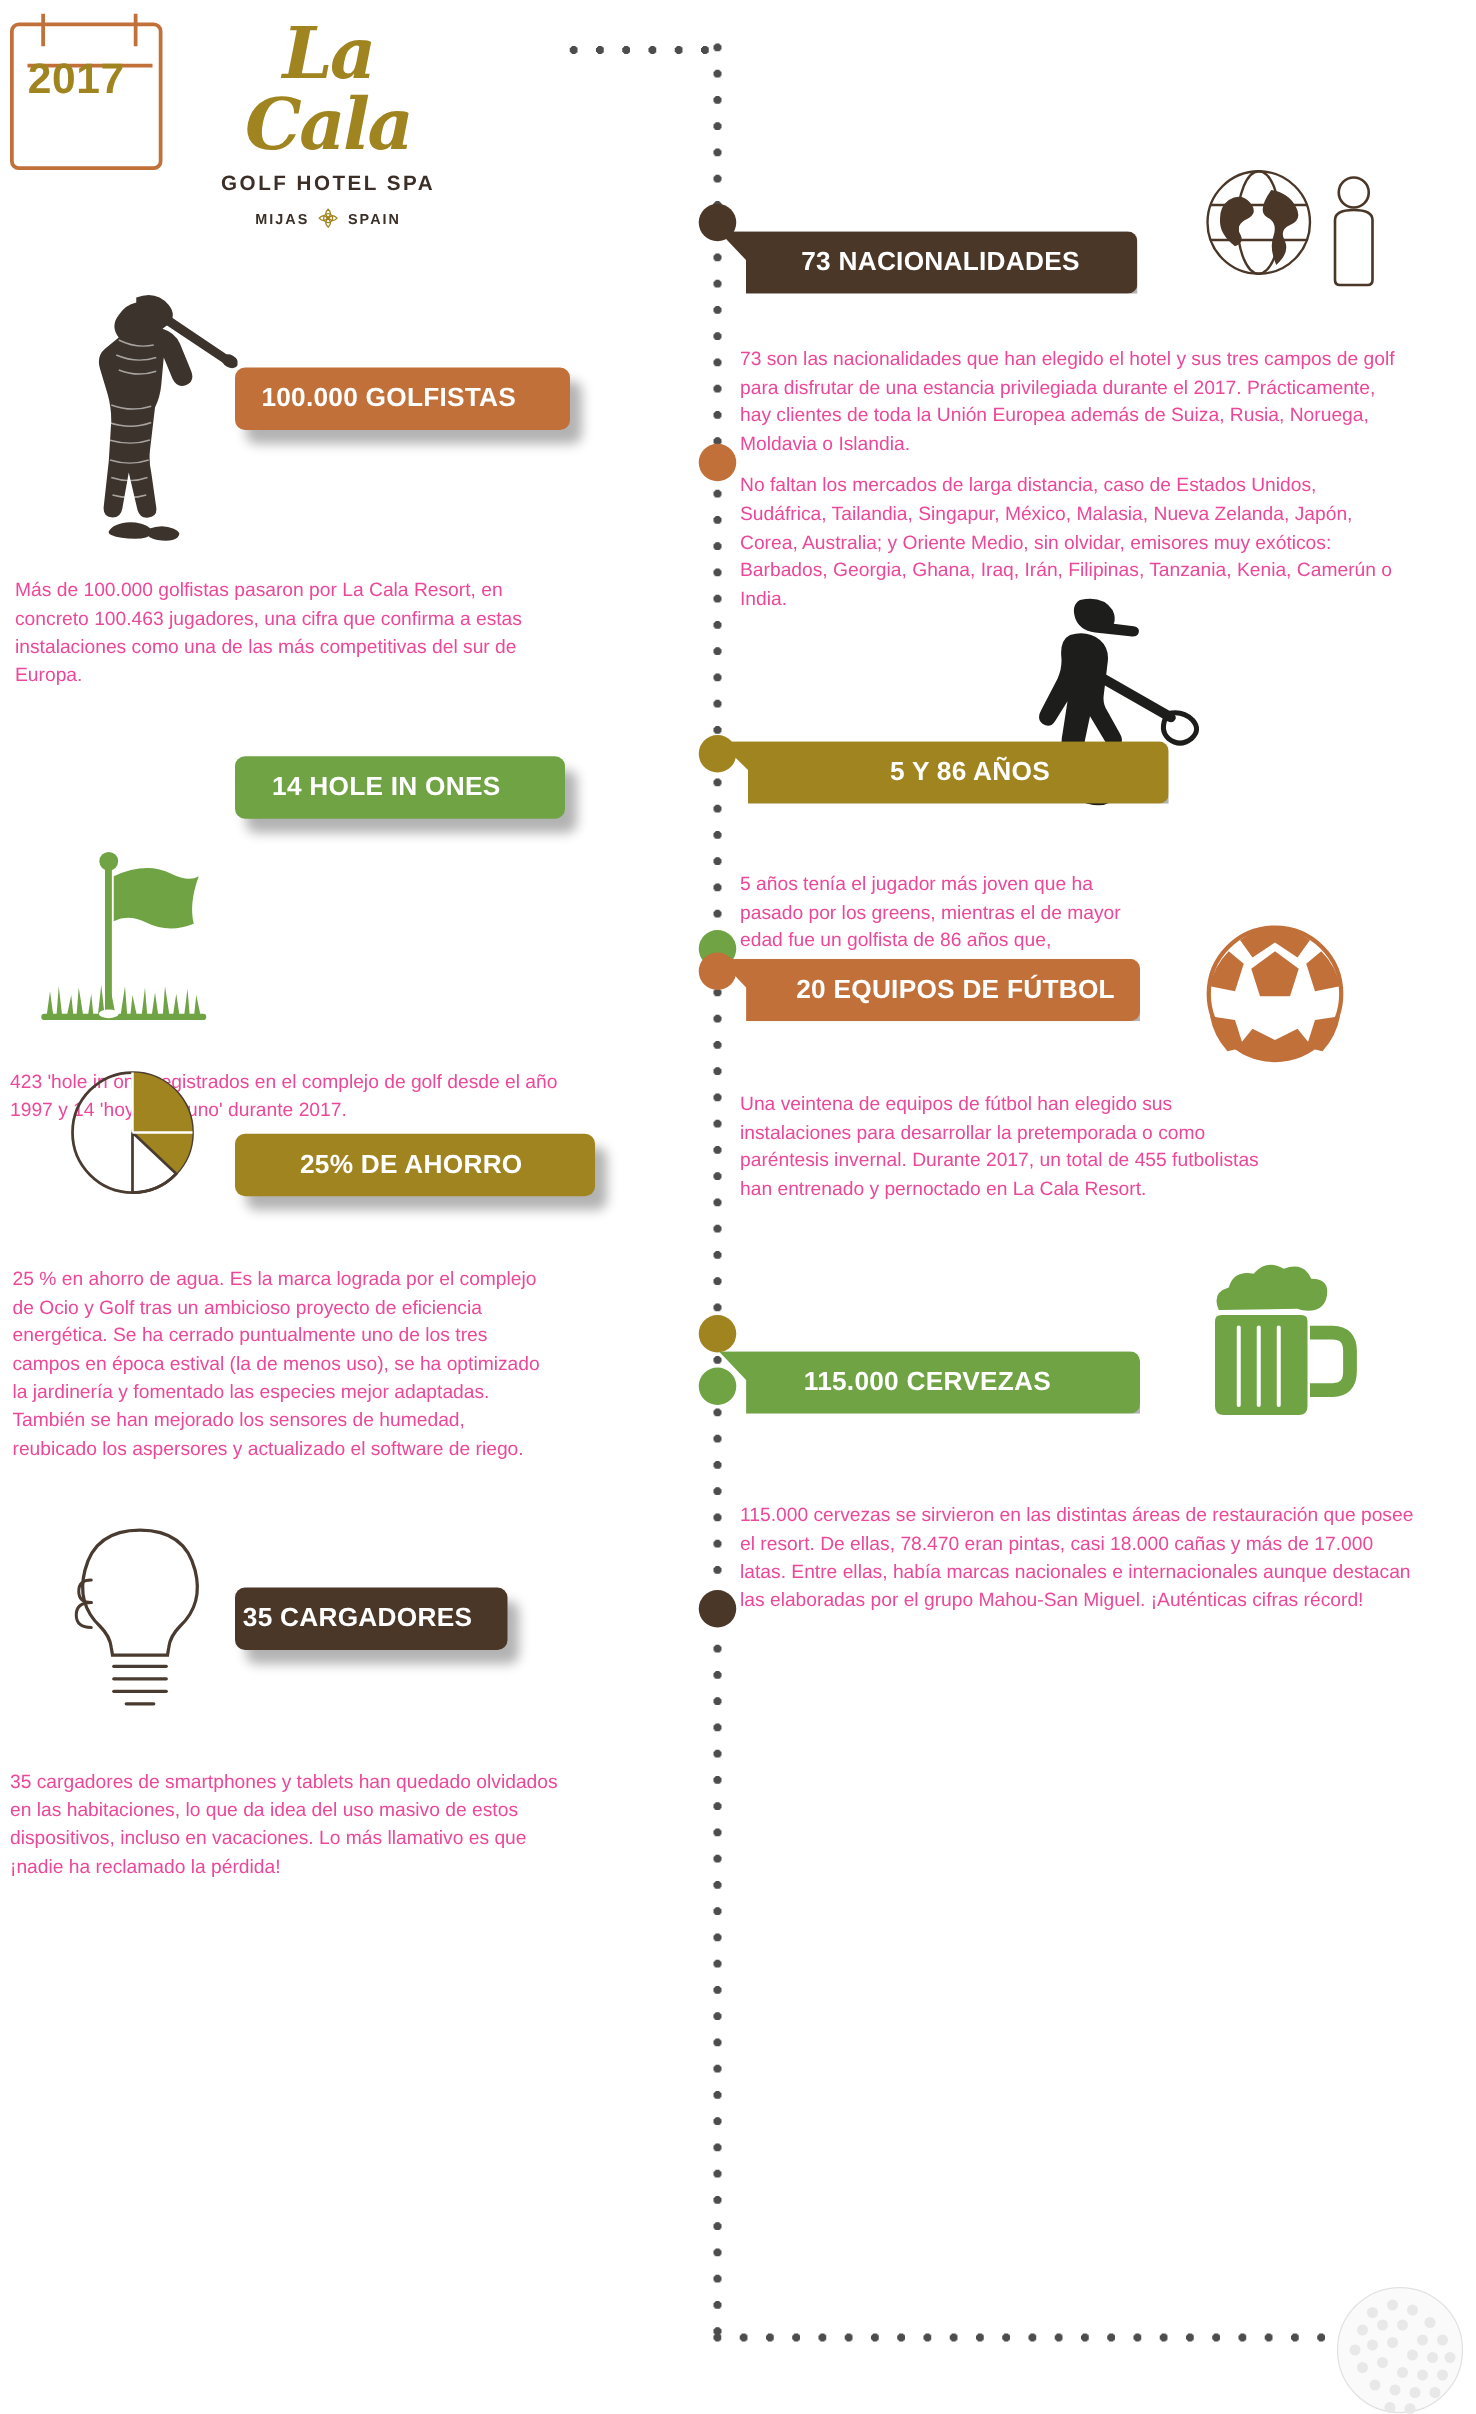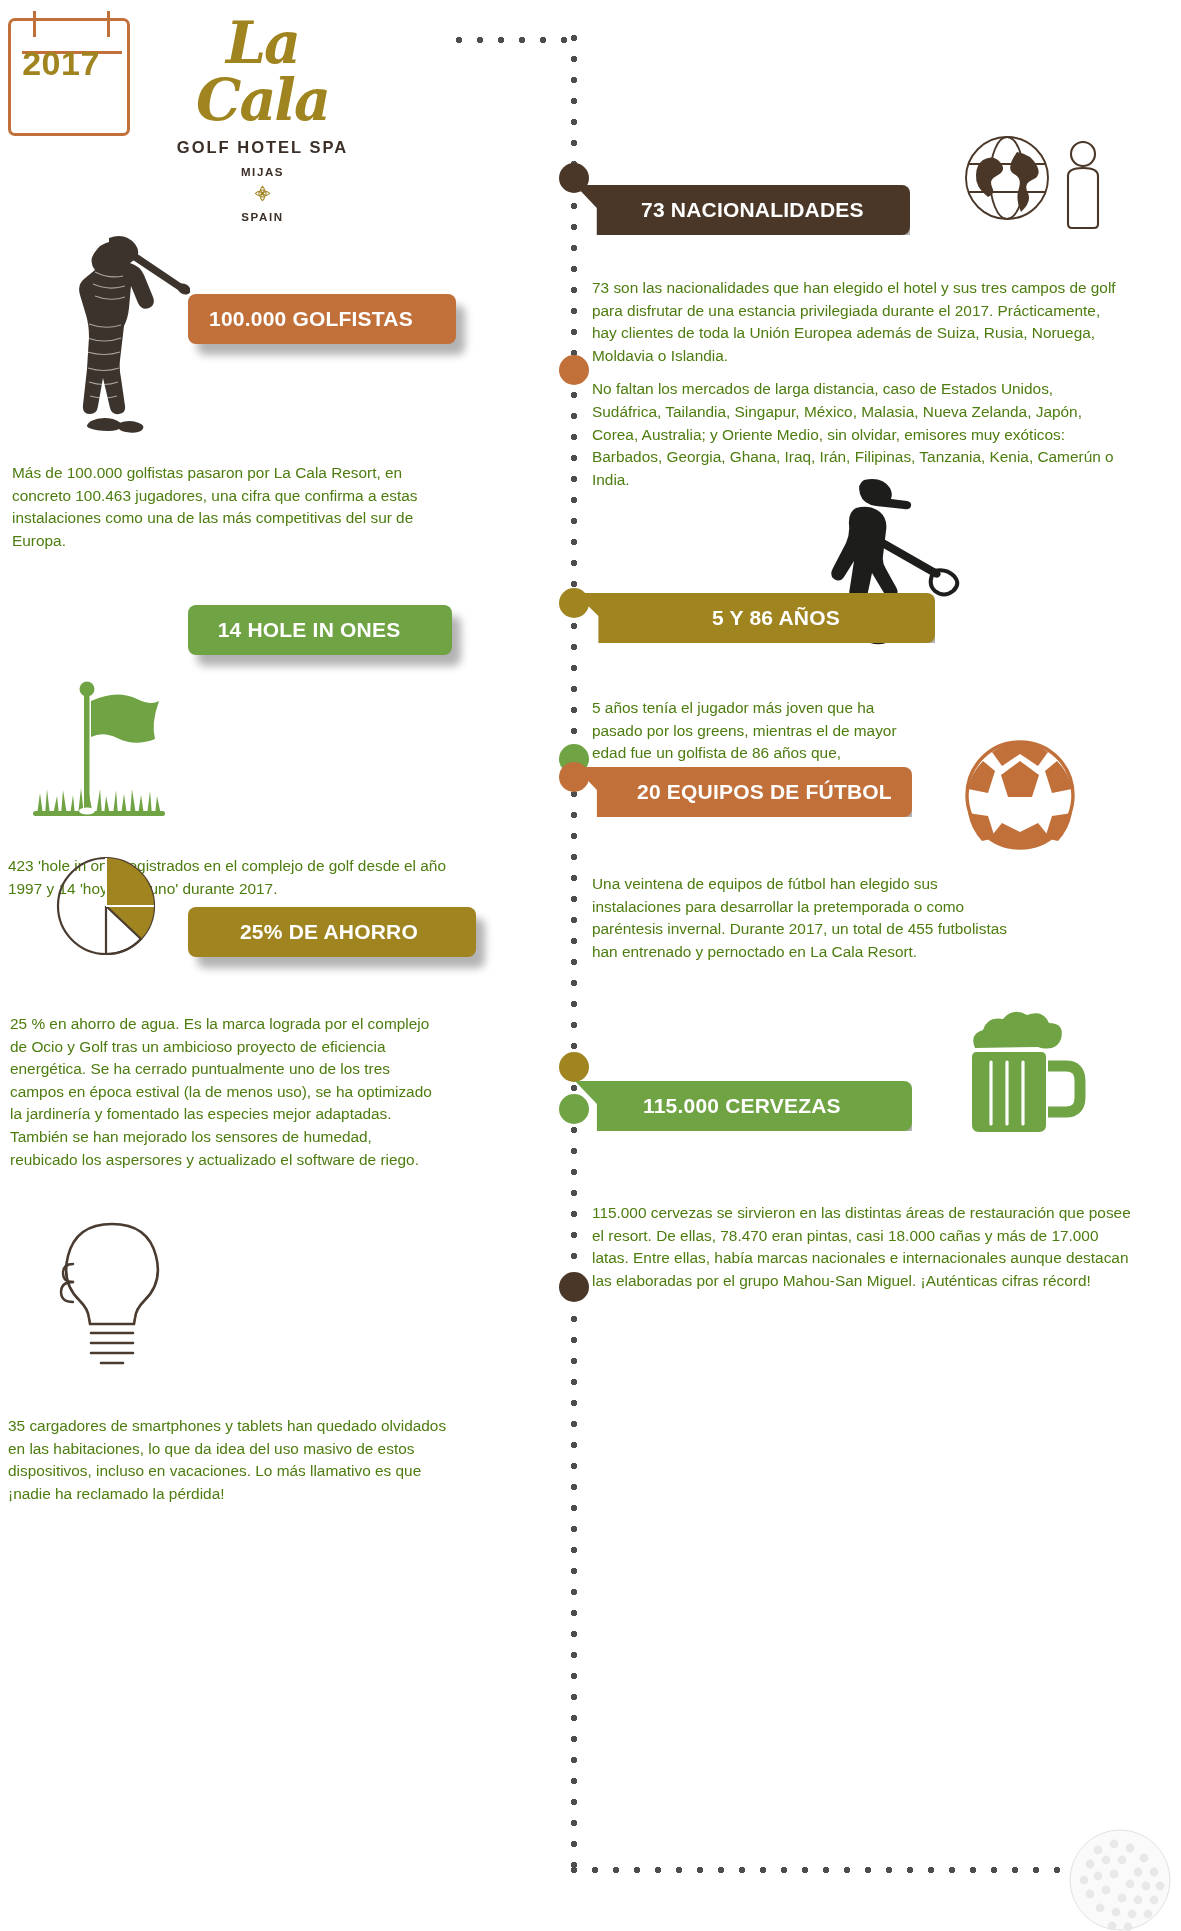--- a/index.html
+++ b/index.html
@@ -79,21 +79,21 @@
   }
   .logo-sub {
     margin-top: 10px;
     font-size: 16.5px; font-weight: bold; color: #3b2f27;
     letter-spacing: 2.0px;
   }
   .logo-sub2 {
     margin-top: 9px;
     font-size: 11.5px; font-weight: bold; color: #3b2f27;
     letter-spacing: 1.6px;
-    display: flex; align-items: center; justify-content: center; gap: 7px; flex-direction: column;
+    display: flex; align-items: center; justify-content: center; gap: 7px;
   }
   .rosette { display: inline-block; }
 
   
   .ribbon {
     position: absolute;
     height: 50px;
     display: flex; align-items: center;
     color: #fff;
     font-size: 21px; font-weight: bold;
@@ -111,21 +111,21 @@
     padding-left: 20px; padding-right: 22px;
     box-shadow: 9px 11px 9px rgba(0,0,0,0.30);
   }
 
   
   .body-text {
     position: absolute;
     font-family: "Liberation Sans", sans-serif;
     font-size: 15.4px;
     line-height: 22.6px;
-    color: #4d7c0f;
+    color: #ec4899;
   }
   .body-text p { margin: 0; }
 
   
   .icon-wrap { position: absolute; }
 </style>
 </head>
 <body>
 
 <div id="page">
@@ -333,20 +333,23 @@
         <path d="M53 147 h22"></path>
       </g>
       <g fill="none" stroke="#4a3b30" stroke-width="2.4" stroke-linecap="round">
         <path d="M25 66 q-10 0 -10 -9 q0 -9 10 -9"></path>
         <path d="M25 86 q-12 0 -12 -10 q0 -10 12 -10"></path>
       </g>
     </svg>
   </div>
 
   <div class="node" style="top:1272px; background:#4a3728;"></div>
+  <div class="ribbon ribbon-left" style="left:188px; top:1270px; width:218px; background:#4a3728; justify-content:center; padding-left:0;">
+    <span>35 CARGADORES</span>
+  </div>
 
   <div class="body-text" style="left:8px; top:1378px; width:450px;margin-top:37px;">
     <p>35 cargadores de smartphones y tablets han quedado olvidados en las habitaciones, lo que da idea del uso masivo de estos dispositivos, incluso en vacaciones. Lo más llamativo es que ¡nadie ha reclamado la pérdida!</p>
   </div>
 
   <div class="icon-wrap" style="left:1068px; top:1828px;">
     <svg width="105" height="105" viewBox="0 0 105 105">
       <circle cx="52" cy="52" r="50" fill="#fafafa" stroke="#e2e2e2" stroke-width="1"></circle>
       <g fill="#e8e8e8">
         <circle cx="30" cy="22" r="4.4"></circle>

